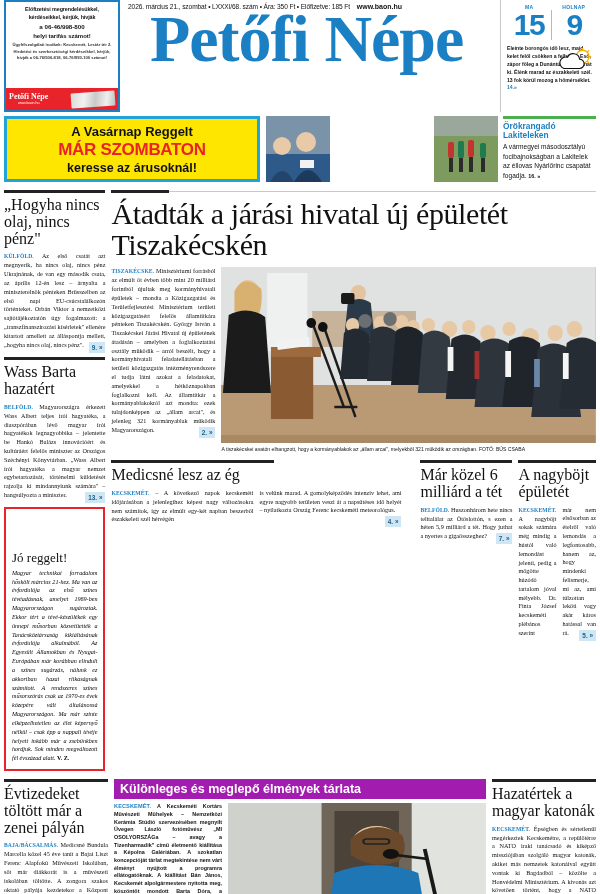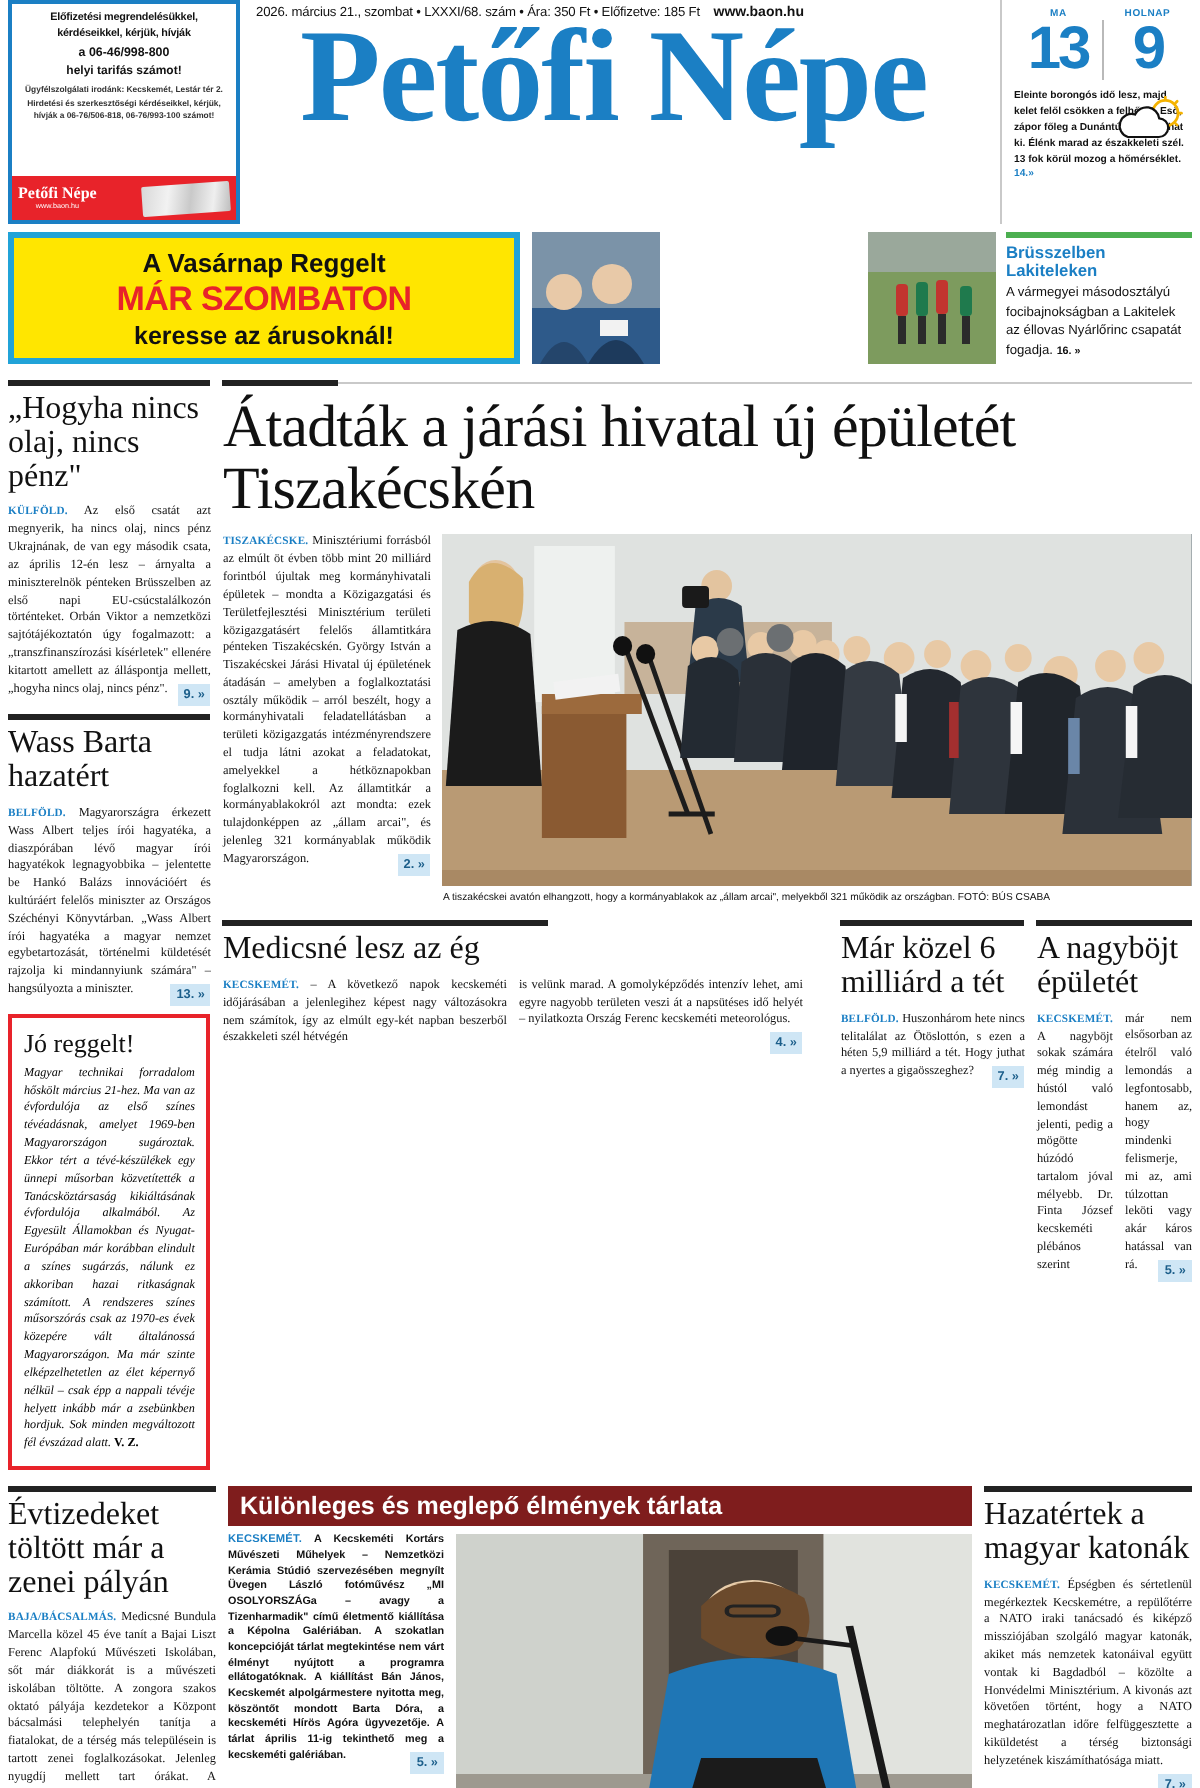--- a/index.html
+++ b/index.html
@@ -83,21 +83,21 @@
   .hl-serif { font-family:"Liberation Serif", serif; color:#111; line-height:1.05; }
 
   .lede-h { font-size:16px; font-weight:normal; margin:4px 0 5px; }
   .body-serif { font-family:"Liberation Serif", serif; font-size:6.2px; line-height:1.42; text-align:justify; color:#111; }
   .pgbox { display:inline-block; background:#cfe6f5; color:#1b5e8a; font-family:"Liberation Sans",sans-serif;
            font-size:6.4px; font-weight:bold; padding:1px 3px; float:right; margin-top:1px;}
 
   .jo-reggelt {
     border:2px solid #e8232a; margin-top:7px; padding:5px 6px 6px; position:relative;
   }
-  .jo-reggelt .jr-title { font-family:"Liberation Serif", serif; font-size:13px; color:#111; margin-bottom:3px;}
+  .jo-reggelt .jr-title { font-family:"Liberation Serif", serif; font-size:13px; color:#111; margin-bottom:3px;margin-top:36px;}
   .jo-reggelt .jr-body { font-family:"Liberation Serif", serif; font-style:italic; font-size:6.1px; line-height:1.45; text-align:justify;}
   .jo-reggelt .jr-sig { font-weight:bold; font-style:normal; }
 
   .main-head { font-size:30px; line-height:1.04; margin:5px 0 7px; letter-spacing:-0.4px;}
 
   .lead-row { display:flex; gap:6px; }
   .lead-text { width:104px; }
   .lead-photo { flex:1; height:176px; position:relative; overflow:hidden; background:#9aa3a8; }
   .caption { font-size:5.1px; color:#111; margin-top:3px; line-height:1.3;}
 
@@ -107,21 +107,21 @@
   .tu-c { flex:1; }
   .tu-head { font-size:16px; margin:4px 0 5px; }
   .tu-cols2 { display:flex; gap:6px; }
   .tu-cols2 > div { flex:1; }
 
   .lower { display:flex; gap:6px; margin-top:8px; }
   .low-a { width: 104px; }
   .low-b { flex:1; }
   .low-c { width: 104px; }
 
-  .green-banner { background:#7f1d1d; color:#fff; font-size:12.5px; font-weight:bold; padding:3px 6px; }
+  .green-banner { background:#a21caf; color:#fff; font-size:12.5px; font-weight:bold; padding:3px 6px; }
   .gal-row { display:flex; gap:6px; margin-top:4px;}
   .gal-text { width:108px; }
   .gal-photo { flex:1; height:145px; background:#6f7f8c; position:relative; overflow:hidden;}
   .mini-body { font-size:5.4px; font-weight:bold; line-height:1.42; text-align:justify; color:#111;}
 </style>
 </head>
 <body>
 
 <div class="page">
 
@@ -147,21 +147,21 @@
       <div class="weburl">www.baon.hu</div>
       <div class="logo">Petőfi Népe</div>
     </div>
 
     <div class="weather">
       <div class="w-labels">
         <span>MA</span>
         <span>HOLNAP</span>
       </div>
       <div class="w-temps">
-        <div class="t">13</div>
+        <div class="t">15</div>
         <div class="w-divider"></div>
         <div class="t">9</div>
       </div>
       <svg class="w-icon" viewBox="0 0 40 28">
         <circle cx="29" cy="10" r="7.5" fill="none" stroke="#f5b301" stroke-width="1.6"></circle>
         <g stroke="#f5b301" stroke-width="1.6" stroke-linecap="round">
           <line x1="29" y1="0.5" x2="29" y2="2"></line>
             <line x1="38.5" y1="10" x2="37" y2="10"></line>
           <line x1="36" y1="3" x2="35" y2="4"></line>
             <line x1="36" y1="17" x2="35" y2="16"></line>
@@ -209,21 +209,21 @@
           <g fill="#2b2b2b">
               <rect x="15" y="42" width="4" height="14"></rect>
               <rect x="25" y="42" width="4" height="14"></rect>
               <rect x="35" y="41" width="4" height="15"></rect>
               <rect x="47" y="42" width="4" height="14"></rect>
             </g>
         </svg>
       </div>
       <div class="teaser-col">
         <div class="teaser-rule green"></div>
-        <div class="teaser-title green">Brüsszelben Lakiteleken</div>
+        <div class="teaser-title green">Örökrangadó Lakiteleken</div>
         <div class="teaser-body"><span>A vármegyei másodosztályú focibajnokságban a Lakitelek az éllovas Nyárlőrinc csapatát fogadja.</span> <span class="pg">16. »</span></div>
       </div>
     </div>
   </div>
 
   <div class="main">
 
     <div class="col-left">
       <div class="hr-thick"></div>
 

